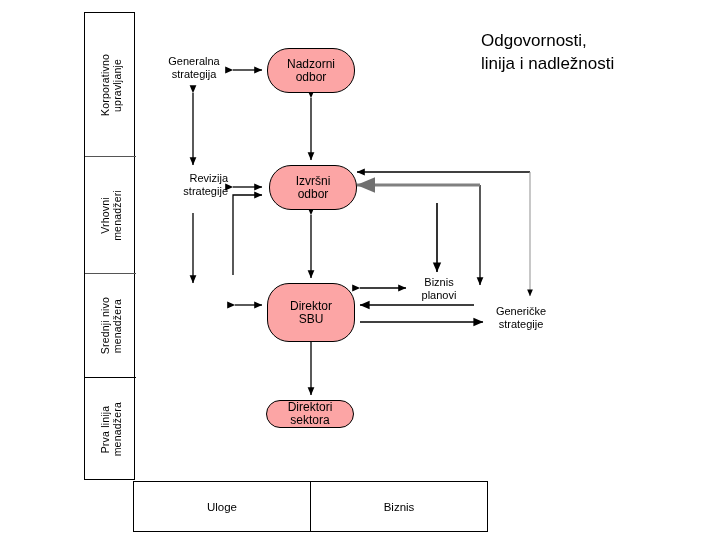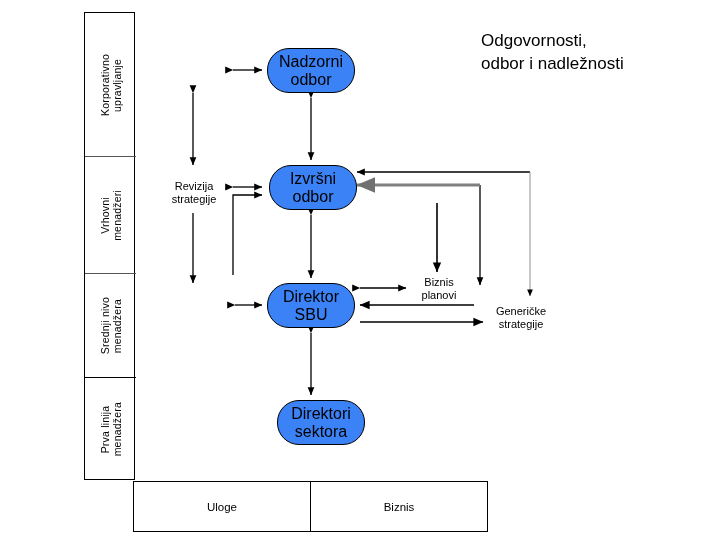--- a/index.html
+++ b/index.html
@@ -59,26 +59,26 @@
   }
   .side-div-thin { border-top: 0.8px solid #555555; }
   .side-div-thick { border-top: 1.6px solid #000000; }
 
   
   .rbox {
     position: absolute;
     border: 1.6px solid #000000;
     border-radius: 22px;
     box-sizing: border-box;
-    background: #3b82f6;
+    background: #fca5a5;
     display: flex;
     align-items: center;
     justify-content: center;
-    font-size: 16px;
-    line-height: 18px;
+    font-size: 12px;
+    line-height: 13px;
     text-align: center;
     color: #000000;
     white-space: pre-line;
   }
   .tlabel {
     position: absolute;
     font-size: 11px;
     line-height: 13px;
     text-align: center;
     color: #000000;
@@ -115,21 +115,21 @@
     box-sizing: border-box;
   }
   .bcell + .bcell { border-left: 1.2px solid #000000; }
 </style>
 </head>
 <body>
 
 <div id="slide">
 
   <div id="title">Odgovornosti,
-odbor i nadležnosti</div>
+linija i nadležnosti</div>
 
   <div id="sidebar">
       <div class="side-cell" style="top: 0px; height: 143px;">
         <span class="vlabel">Korporativno
 upravljanje</span>
       </div>
       <div class="side-cell side-div-thin" style="top: 143px; height: 117px;">
         <span class="vlabel">Vrhovni
 menadžeri</span>
       </div>
@@ -191,26 +191,28 @@
 
     <g stroke="#808080" fill="none" stroke-width="3">
       <path d="M480,185 L357,185" marker-end="url(#ahg)"></path>
     </g>
   </svg>
 
   <div class="rbox" style="left:267px; top:48px; width:88px; height:45px;">Nadzorni
 odbor</div>
   <div class="rbox" style="left:269px; top:165px; width:88px; height:45px;">Izvršni
 odbor</div>
-  <div class="rbox" style="left:267px; top:283px; width:88px; height:45px;">Direktor
+  <div class="rbox" style="left:267px; top:283px; width:88px; height:59px;">Direktor
 SBU</div>
-  <div class="rbox" style="left:277px; top:400px; width:88px; height:45px;">Direktori
+  <div class="rbox" style="left:266px; top:400px; width:88px; height:28px;">Direktori
 sektora</div>
 
-  <div class="tlabel" style="left:160px; top:180px; width:68px;">Revizija
+  <div class="tlabel" style="left:160px; top:55px; width:68px;">Generalna
+strategija</div>
+  <div class="tlabel" style="left:160px; top:172px; width:68px;text-align:right;">Revizija
 strategije</div>
   <div class="tlabel" style="left:412px; top:276px; width:54px;">Biznis
 planovi</div>
   <div class="tlabel" style="left:485px; top:305px; width:72px;">Generičke
 strategije</div>
 
   <div id="bottombar">
     <div class="bcell">Uloge</div>
     <div class="bcell">Biznis</div>
   </div>

